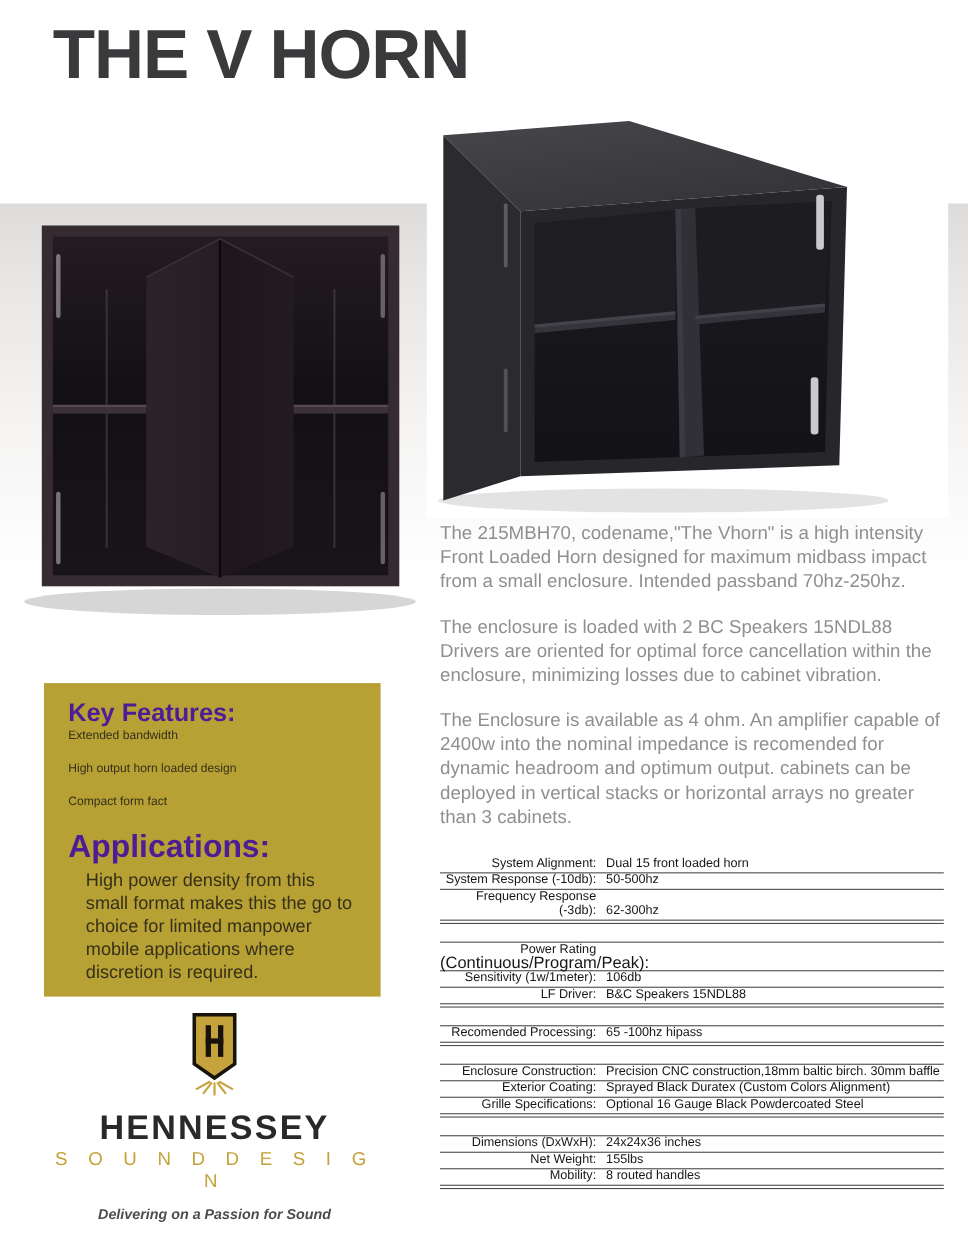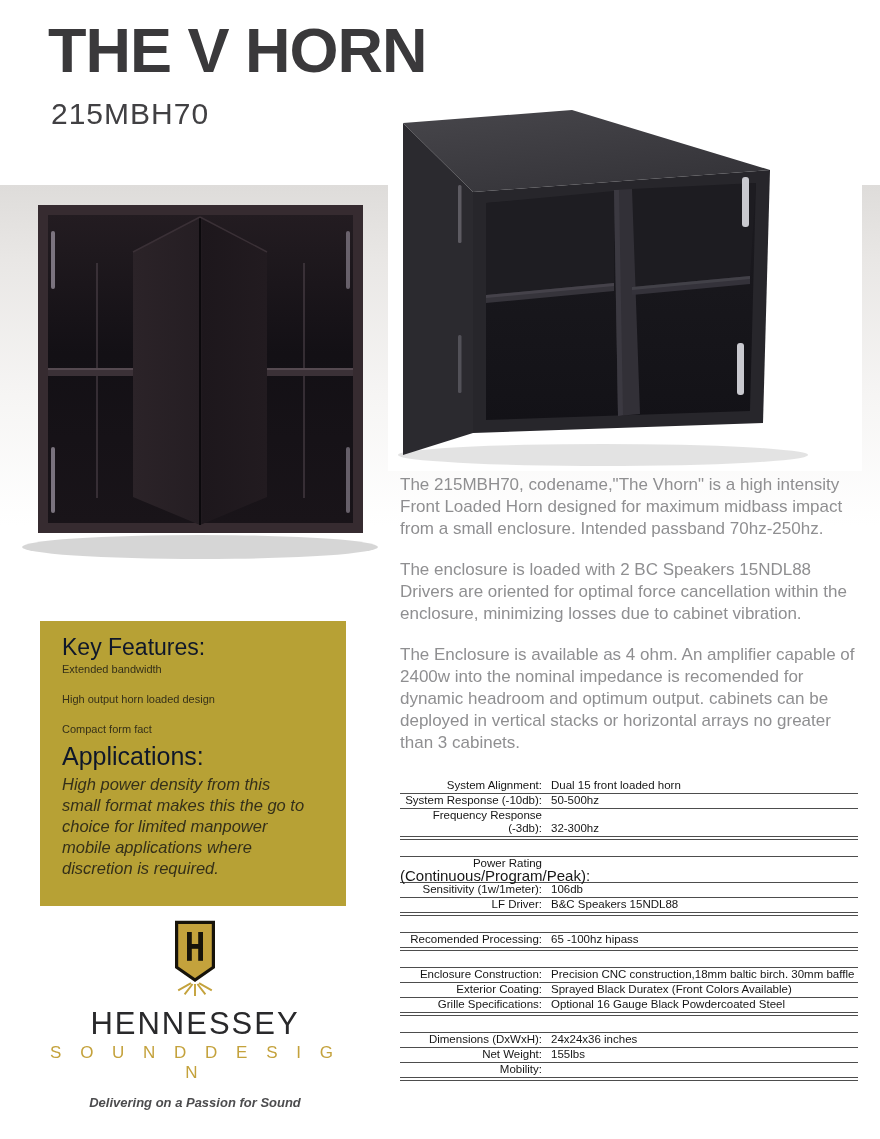--- a/index.html
+++ b/index.html
@@ -23,50 +23,49 @@
   .photo-angle {
     position:absolute; left:388px; top:103px; width:474px; height:368px;
     background:#ffffff;
   }
   .desc { position:absolute; left:400px; top:474px; width:464px; color:#8f8f91; }
   .desc p { margin:0 0 19px 0; font-size:17px; line-height:22px; }
   .feature-box {
     position:absolute; left:40px; top:621px; width:306px; height:285px;
     background:#b7a135; box-sizing:border-box; padding:13px 22px 16px 22px;
   }
-  .feature-box h2 { margin:0; font-size:23px; font-weight:normal; color:#0f172a; }
-  .feature-box h2.apps { margin-top:7px; font-size:25px; }
+  .feature-box h2 { margin:0; font-size:23px; font-weight:bold; color:#4c1d95; }
+  .feature-box h2.apps { margin-top:19px; font-size:29px; }
   .feat { font-size:11px; color:#353019; margin-top:2px; }
   .feat + .feat { margin-top:18px; }
-  .apps-text { margin:3px 0 0 0; width:248px; font-size:16.5px; line-height:21px; color:#353019;font-style:italic; }
+  .apps-text { margin:3px 0 0 16px; width:248px; font-size:16.5px; line-height:21px; color:#353019; }
   .specs {
     position:absolute; left:400px; top:779px; width:458px;
     font-family:Liberation Sans, sans-serif; font-size:11.5px; color:#161616;
   }
   .spec-section { border-bottom:1px solid #4d4d4d; padding-bottom:2px; margin-bottom:16px; }
   .spec-section:not(.first) { border-top:1px solid #4d4d4d; }
   .spec-row { display:flex; align-items:flex-end; border-bottom:1px solid #4d4d4d; padding:0 0 1px 0; }
   .spec-label { width:142px; text-align:right; padding-right:6px; line-height:13px; }
   .spec-label .sub { display:block; font-size:15px; line-height:11px; }
   .spec-label .sub:empty { display:none; }
   .spec-value { flex:1; padding-left:3px; line-height:13px; white-space:nowrap; }
   .logo { position:absolute; left:45px; top:920px; width:300px; text-align:center; }
-  .logo-name { font-size:31px; font-weight:normal; letter-spacing:2px; color:#29292b; margin-top:2px; }
+  .logo-name { font-size:31px; font-weight:bold; letter-spacing:2px; color:#29292b; margin-top:2px; }
   .logo-sub { font-size:17px; letter-spacing:7px; color:#c4a23c; margin-top:1px; }
   .logo-tagline { font-size:13px; font-weight:bold; font-style:italic; color:#4c4c4e; margin-top:12px; }
 </style>
 </head>
 <body>
 
 <div class="page">
 
   <div class="gray-band"></div>
 
   <h1 class="page-title">THE V HORN</h1>
-  <div class="model-number">215MBH70</div>
 
   <div class="photo-front">
     <svg width="360" height="380" viewBox="0 0 360 380">
       <defs>
         <linearGradient id="gFace" x1="0" y1="0" x2="0" y2="1">
           <stop offset="0" stop-color="#231c21"></stop>
           <stop offset="0.45" stop-color="#131015"></stop>
           <stop offset="1" stop-color="#191419"></stop>
         </linearGradient>
         <linearGradient id="gWedge" x1="0" y1="0" x2="1" y2="0">
@@ -148,21 +147,21 @@
       <div class="spec-row">
         <div class="spec-label"><span>System Alignment:</span></div>
         <div class="spec-value">Dual 15 front loaded horn</div>
       </div>
       <div class="spec-row">
         <div class="spec-label"><span>System Response (-10db):</span></div>
         <div class="spec-value">50-500hz</div>
       </div>
       <div class="spec-row">
         <div class="spec-label"><span>Frequency Response (-3db):</span></div>
-        <div class="spec-value">32-300hz</div>
+        <div class="spec-value">62-300hz</div>
       </div>
     </div>
 
     <div class="spec-section">
       <div class="spec-row">
         <div class="spec-label">
           <span>Power Rating</span>
           <span class="sub">(Continuous/Program/Peak):</span>
         </div>
       </div>
@@ -183,39 +182,40 @@
       </div>
     </div>
 
     <div class="spec-section">
       <div class="spec-row">
         <div class="spec-label"><span>Enclosure Construction:</span></div>
         <div class="spec-value">Precision CNC construction,18mm baltic birch.  30mm baffle</div>
       </div>
       <div class="spec-row">
         <div class="spec-label"><span>Exterior Coating:</span></div>
-        <div class="spec-value">Sprayed Black Duratex (Front Colors Available)</div>
+        <div class="spec-value">Sprayed Black Duratex (Custom Colors Alignment)</div>
       </div>
       <div class="spec-row">
         <div class="spec-label"><span>Grille Specifications:</span></div>
         <div class="spec-value">Optional 16 Gauge Black Powdercoated Steel</div>
       </div>
     </div>
 
     <div class="spec-section">
       <div class="spec-row">
         <div class="spec-label"><span>Dimensions (DxWxH):</span></div>
         <div class="spec-value">24x24x36 inches</div>
       </div>
       <div class="spec-row">
         <div class="spec-label"><span>Net Weight:</span></div>
         <div class="spec-value">155lbs</div>
       </div>
       <div class="spec-row">
         <div class="spec-label"><span>Mobility:</span></div>
+        <div class="spec-value">8 routed handles</div>
       </div>
     </div>
 
   </div>
 
   <div class="logo">
     <svg width="48" height="80" viewBox="0 0 60 100">
       <polygon points="7,3 53,3 53,59 30,75 7,59" fill="#c4a23c" stroke="#17130a" stroke-width="4"></polygon>
       <rect x="20" y="15" width="6" height="36" fill="#17130a"></rect>
       <rect x="34" y="15" width="6" height="36" fill="#17130a"></rect>

